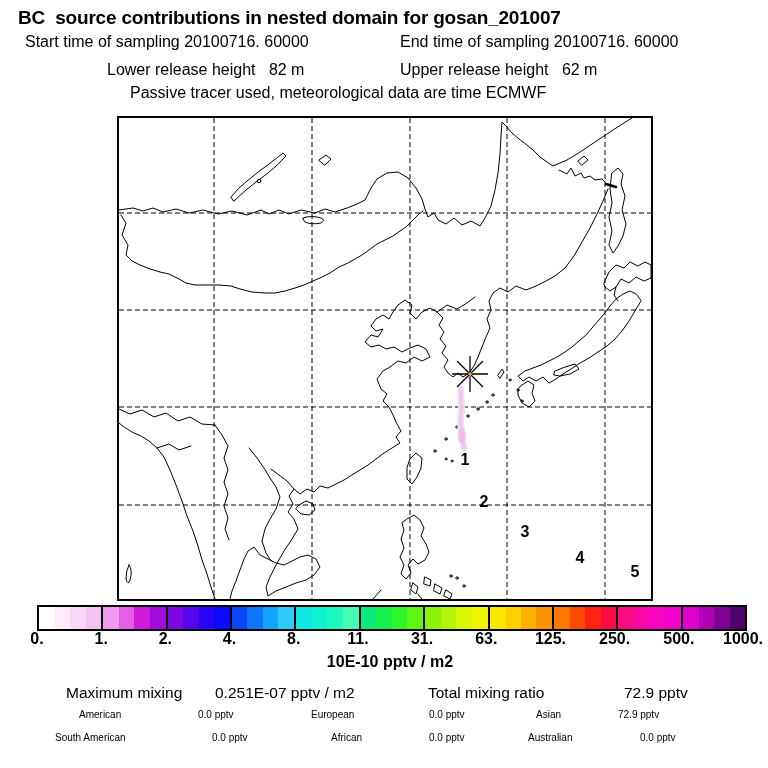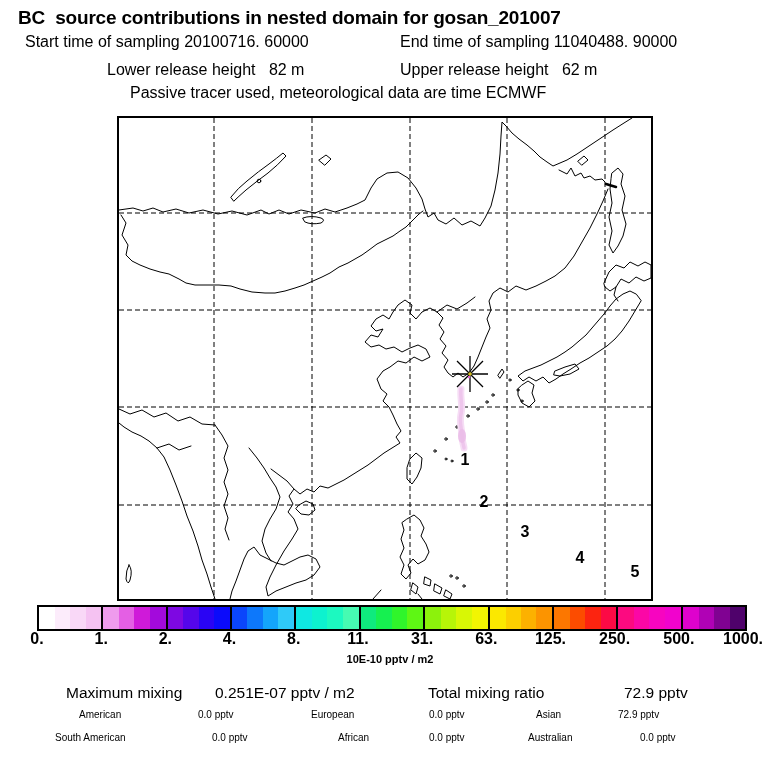--- a/index.html
+++ b/index.html
@@ -9,33 +9,33 @@
   .pre{white-space:pre;}
   .title{font-size:19px;font-weight:700;letter-spacing:-0.2px;}
   .hline{font-size:16px;font-weight:400;}
   .map-frame{left:117px;top:116px;width:532px;height:481px;border:2px solid #000;background:#fff;}
   .map-num{position:absolute;font-size:16px;font-weight:700;transform:translate(-50%,-50%);}
   #colorbar{left:37px;top:605px;width:706px;height:22px;border:2px solid #000;display:flex;}
   .cb-seg{flex:1 1 0;border-right:2px solid #000;}
   .cb-seg:last-child{border-right:none;}
   .cb-ticks{left:37px;top:630px;width:706px;height:18px;}
   .cb-tick{position:absolute;top:0;transform:translateX(-50%);font-size:16px;font-weight:700;}
-  .units{left:37px;top:653px;width:706px;text-align:center;font-size:11px;font-weight:700;}
+  .units{left:37px;top:653px;width:706px;text-align:center;font-size:16px;font-weight:700;}
   .stat1{font-size:15.5px;}
   .stat2{font-size:10px;}
   svg{display:block;}
 </style>
 </head>
 <body>
 
 <div id="page">
 
   <div class="abs title pre" style="left:18px;top:7px;">BC  source contributions in nested domain for gosan_201007</div>
   <div class="abs hline pre" style="left:25px;top:33px;">Start time of sampling 20100716. 60000</div>
-  <div class="abs hline pre" style="left:400px;top:33px;">End time of sampling 11040488. 90000</div>
+  <div class="abs hline pre" style="left:400px;top:33px;">End time of sampling 20100716. 60000</div>
   <div class="abs hline pre" style="left:107px;top:61px;">Lower release height   82 m</div>
   <div class="abs hline pre" style="left:400px;top:61px;">Upper release height   62 m</div>
   <div class="abs hline pre" style="left:130px;top:84px;">Passive tracer used, meteorological data are time ECMWF</div>
 
   <div class="abs map-frame">
     <svg width="532" height="481" viewBox="0 0 532 481">
 
       <g stroke="#000" stroke-width="1" stroke-dasharray="5 3" fill="none">
         <line x1="95" y1="0" x2="95" y2="481"></line>
         <line x1="193" y1="0" x2="193" y2="481"></line>
@@ -189,18 +189,18 @@
 
   <span class="abs stat2" style="left:79px;top:709px;">American</span>
   <span class="abs stat2" style="left:198px;top:709px;">0.0 pptv</span>
   <span class="abs stat2" style="left:311px;top:709px;">European</span>
   <span class="abs stat2" style="left:429px;top:709px;">0.0 pptv</span>
   <span class="abs stat2" style="left:536px;top:709px;">Asian</span>
   <span class="abs stat2" style="left:618px;top:709px;">72.9 pptv</span>
 
   <span class="abs stat2" style="left:55px;top:732px;">South American</span>
   <span class="abs stat2" style="left:212px;top:732px;">0.0 pptv</span>
-  <span class="abs stat2" style="left:331px;top:732px;margin-left:7px;">African</span>
+  <span class="abs stat2" style="left:331px;top:732px;">African</span>
   <span class="abs stat2" style="left:429px;top:732px;">0.0 pptv</span>
   <span class="abs stat2" style="left:528px;top:732px;">Australian</span>
   <span class="abs stat2" style="left:640px;top:732px;">0.0 pptv</span>
 
 </div>
 
 </body></html>

